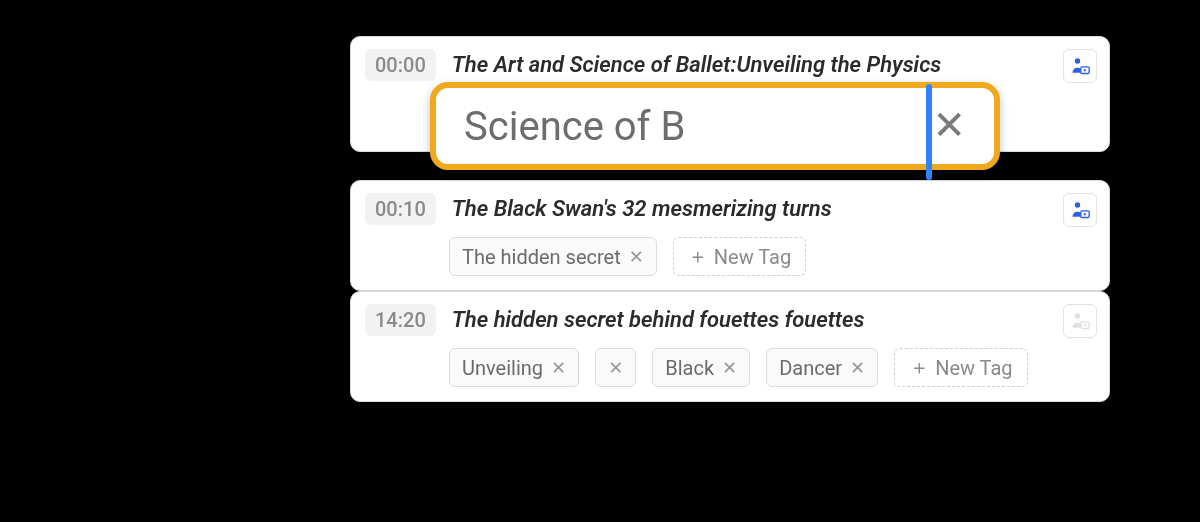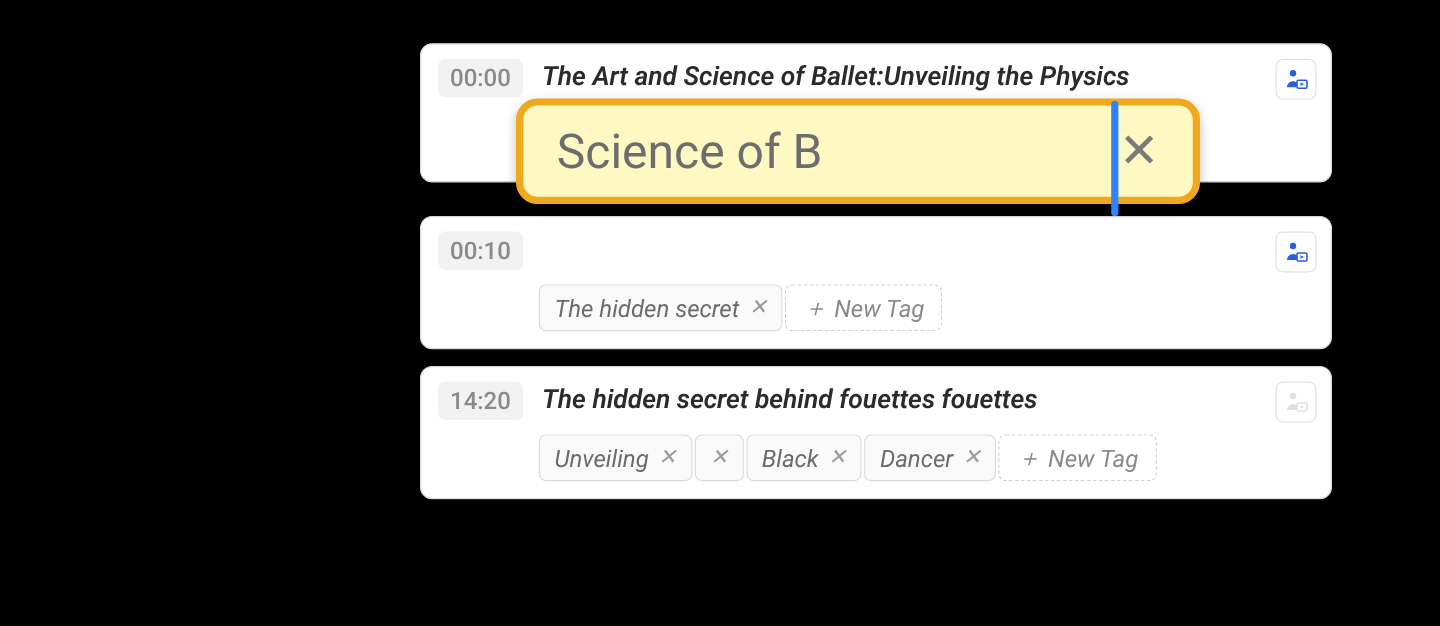--- a/index.html
+++ b/index.html
@@ -15,21 +15,21 @@
       position: absolute;
       left: 350px;
       top: 36px;
       width: 760px;
     }
     .card {
       background: #fff;
       border: 1px solid #d9d9d9;
       border-radius: 10px;
       padding: 12px 54px 14px 14px;
-      margin-bottom: 14px;
+      margin-bottom: 0;
       position: relative;
       box-shadow: 0 2px 4px rgba(0,0,0,0.15);
     }
     .row-head {
       display: flex;
       align-items: center;
       gap: 16px;
     }
     .timestamp {
       background: #f2f2f2;
@@ -44,24 +44,23 @@
     .title {
       color: #2b2b2b;
       font-size: 22px;
       font-weight: 600;
       line-height: 1.2;
       font-style: italic;
     }
     .tags-row {
       display: flex;
       flex-wrap: wrap;
-      gap: 2px;
+      gap: 16px;
       margin-left: 84px;
       margin-top: 12px;
-      font-style: italic;
     }
     .tag {
       display: inline-flex;
       align-items: center;
       gap: 8px;
       background: #fafafa;
       border: 1px solid #dcdcdc;
       border-radius: 6px;
       padding: 5px 12px;
       font-size: 20px;
@@ -107,21 +106,21 @@
     .side-icon.faded svg { opacity: 0.25; }
     .side-icon svg { width: 20px; height: 20px; }
 
     
     .edit-overlay {
       position: absolute;
       left: 430px;
       top: 82px;
       width: 570px;
       height: 88px;
-      background: #fef9c3;
+      background: #ffffff;
       border: 6px solid #f0a81c;
       border-radius: 18px;
       display: flex;
       align-items: center;
       padding: 0 28px;
       box-shadow: 0 4px 10px rgba(0,0,0,0.25);
       z-index: 5;
     }
     .edit-overlay .edit-text {
       font-size: 40px;
@@ -163,20 +162,21 @@
         <path d="M3 20c0-3.5 3-6 6-6s6 2.5 6 6" fill="#2a5fe0"></path>
         <rect x="13" y="13" width="10" height="8" rx="1.5" fill="#fff" stroke="#2a5fe0" stroke-width="1.6"></rect>
         <path d="M16.5 15.2 L20 17 L16.5 18.8 Z" fill="#2a5fe0"></path>
       </svg>
     </div>
   </div>
 
   <div class="card">
     <div class="row-head">
       <div class="timestamp">00:10</div>
+      <div class="title">The Black Swan's 32 mesmerizing turns</div>
     </div>
     <div class="tags-row">
       <span class="tag">
         <span>The hidden secret</span>
         <span class="x">✕</span>
       </span>
       <span class="new-tag">
         <span class="plus">＋</span>
         <span>New Tag</span>
       </span>

